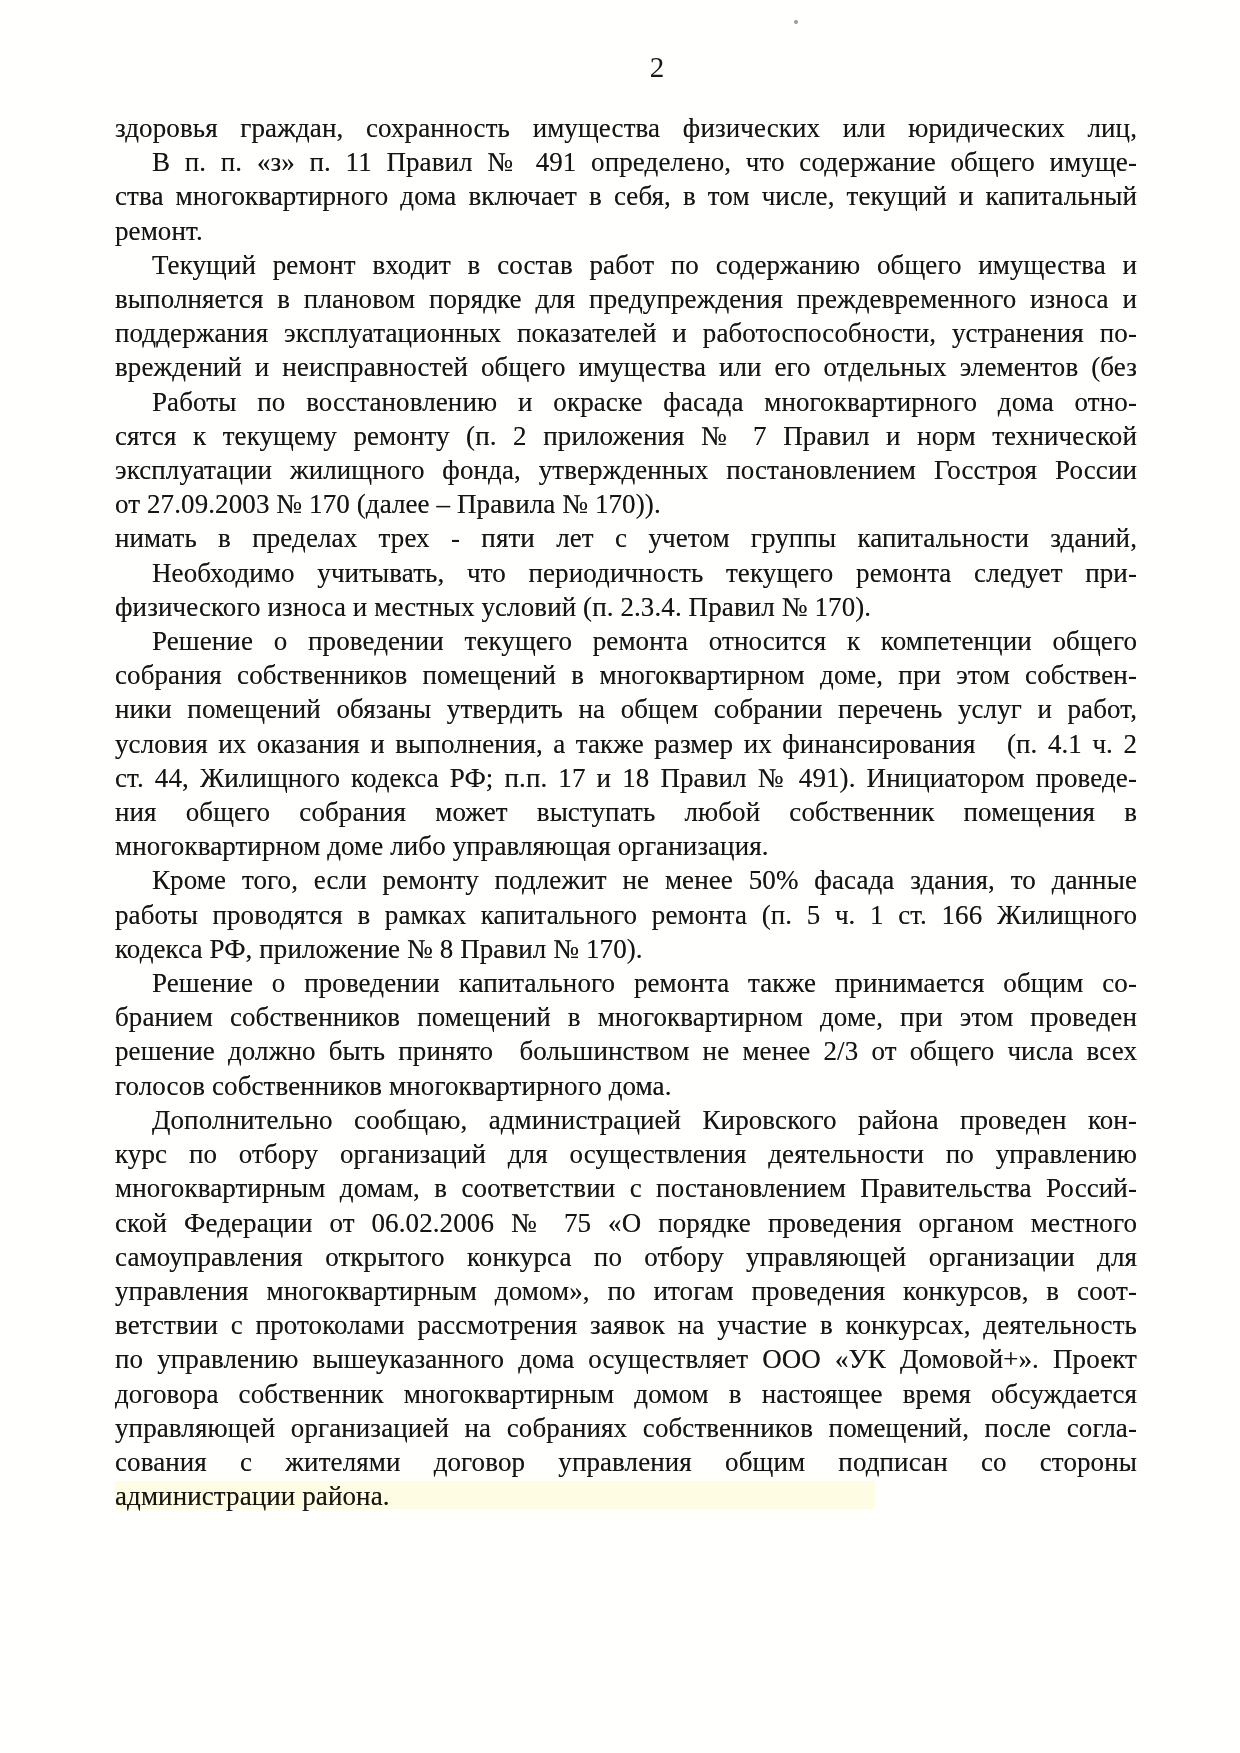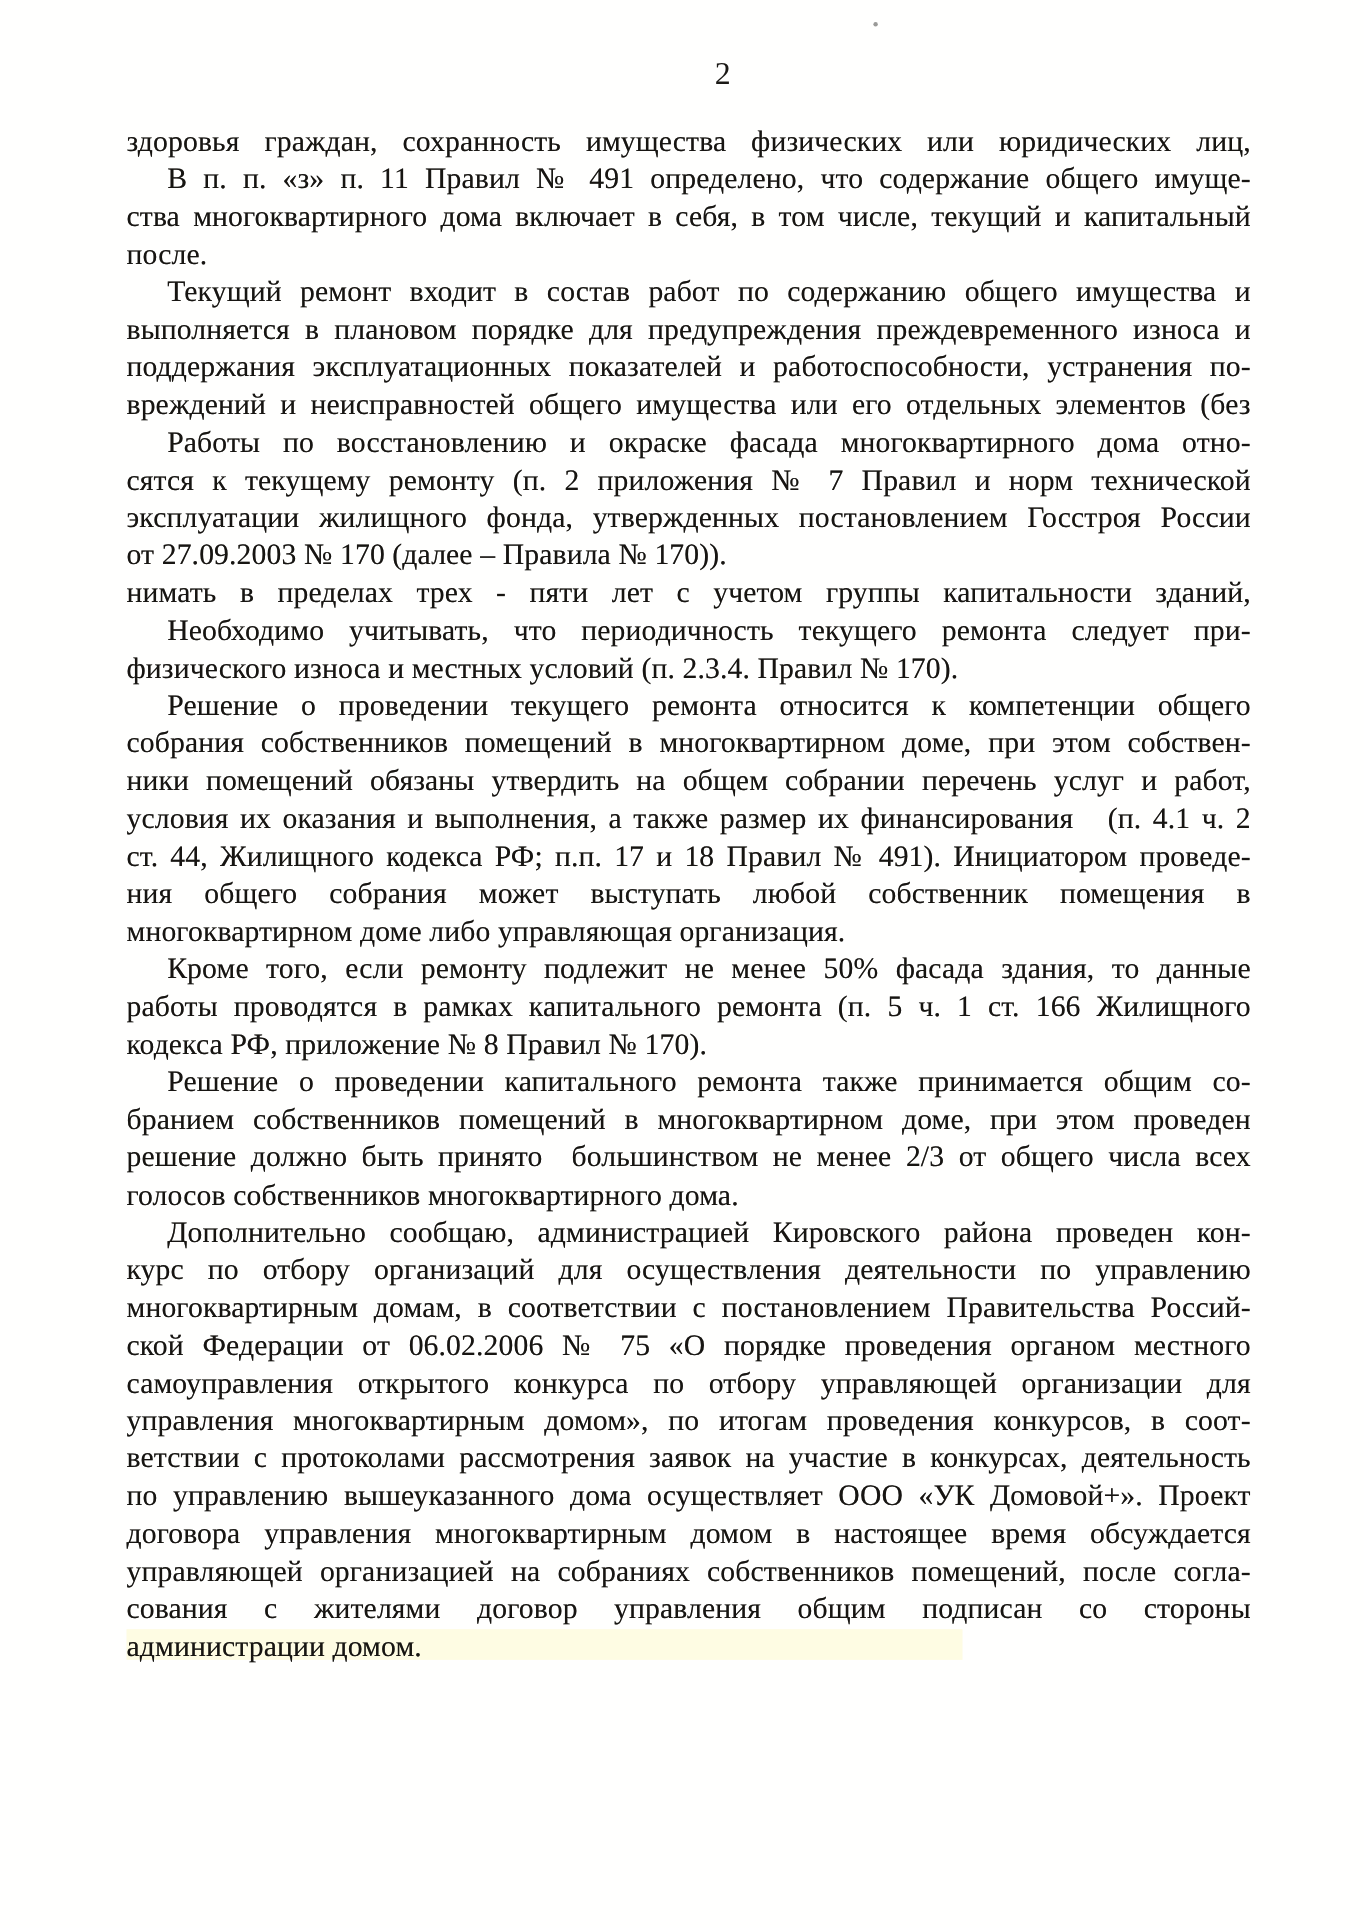--- a/index.html
+++ b/index.html
@@ -76,21 +76,21 @@
   <div class="scan-speck"></div>
   <div class="page-number">2</div>
   <div class="scan-highlight" style="background: rgba(250, 240, 130, 0.22);"></div>
   <div class="body-text">
       <div class="paragraph">
         <div class="line">здоровья граждан, сохранность имущества физических или юридических лиц,</div>
       </div>
       <div class="paragraph">
         <div class="line indent">В п. п. «з» п. 11 Правил № 491 определено, что содержание общего имуще-</div>
         <div class="line">ства многоквартирного дома включает в себя, в том числе, текущий и капитальный</div>
-        <div class="line last">после.</div>
+        <div class="line last">ремонт.</div>
       </div>
       <div class="paragraph">
         <div class="line indent">Текущий ремонт входит в состав работ по содержанию общего имущества и</div>
         <div class="line">выполняется в плановом порядке для предупреждения преждевременного износа и</div>
         <div class="line">поддержания эксплуатационных показателей и работоспособности, устранения по-</div>
         <div class="line">вреждений и неисправностей общего имущества или его отдельных элементов (без</div>
       </div>
       <div class="paragraph">
         <div class="line indent">Работы по восстановлению и окраске фасада многоквартирного дома отно-</div>
         <div class="line">сятся к текущему ремонту (п. 2 приложения № 7 Правил и норм технической</div>
@@ -124,19 +124,19 @@
       </div>
       <div class="paragraph">
         <div class="line indent">Дополнительно сообщаю, администрацией Кировского района проведен кон-</div>
         <div class="line">курс по отбору организаций для осуществления деятельности по управлению</div>
         <div class="line">многоквартирным домам, в соответствии с постановлением Правительства Россий-</div>
         <div class="line">ской Федерации от 06.02.2006 № 75 «О порядке проведения органом местного</div>
         <div class="line">самоуправления открытого конкурса по отбору управляющей организации для</div>
         <div class="line">управления многоквартирным домом», по итогам проведения конкурсов, в соот-</div>
         <div class="line">ветствии с протоколами рассмотрения заявок на участие в конкурсах, деятельность</div>
         <div class="line">по управлению вышеуказанного дома осуществляет ООО «УК Домовой+». Проект</div>
-        <div class="line">договора управления многоквартирным домом в настоящее время обсуждается</div>
+        <div class="line">договора собственник многоквартирным домом в настоящее время обсуждается</div>
         <div class="line">управляющей организацией на собраниях собственников помещений, после согла-</div>
         <div class="line">сования с жителями договор управления общим подписан со стороны</div>
-        <div class="line last">администрации домом.</div>
+        <div class="line last">администрации района.</div>
       </div>
     </div>
 </div>
 
 </body></html>

